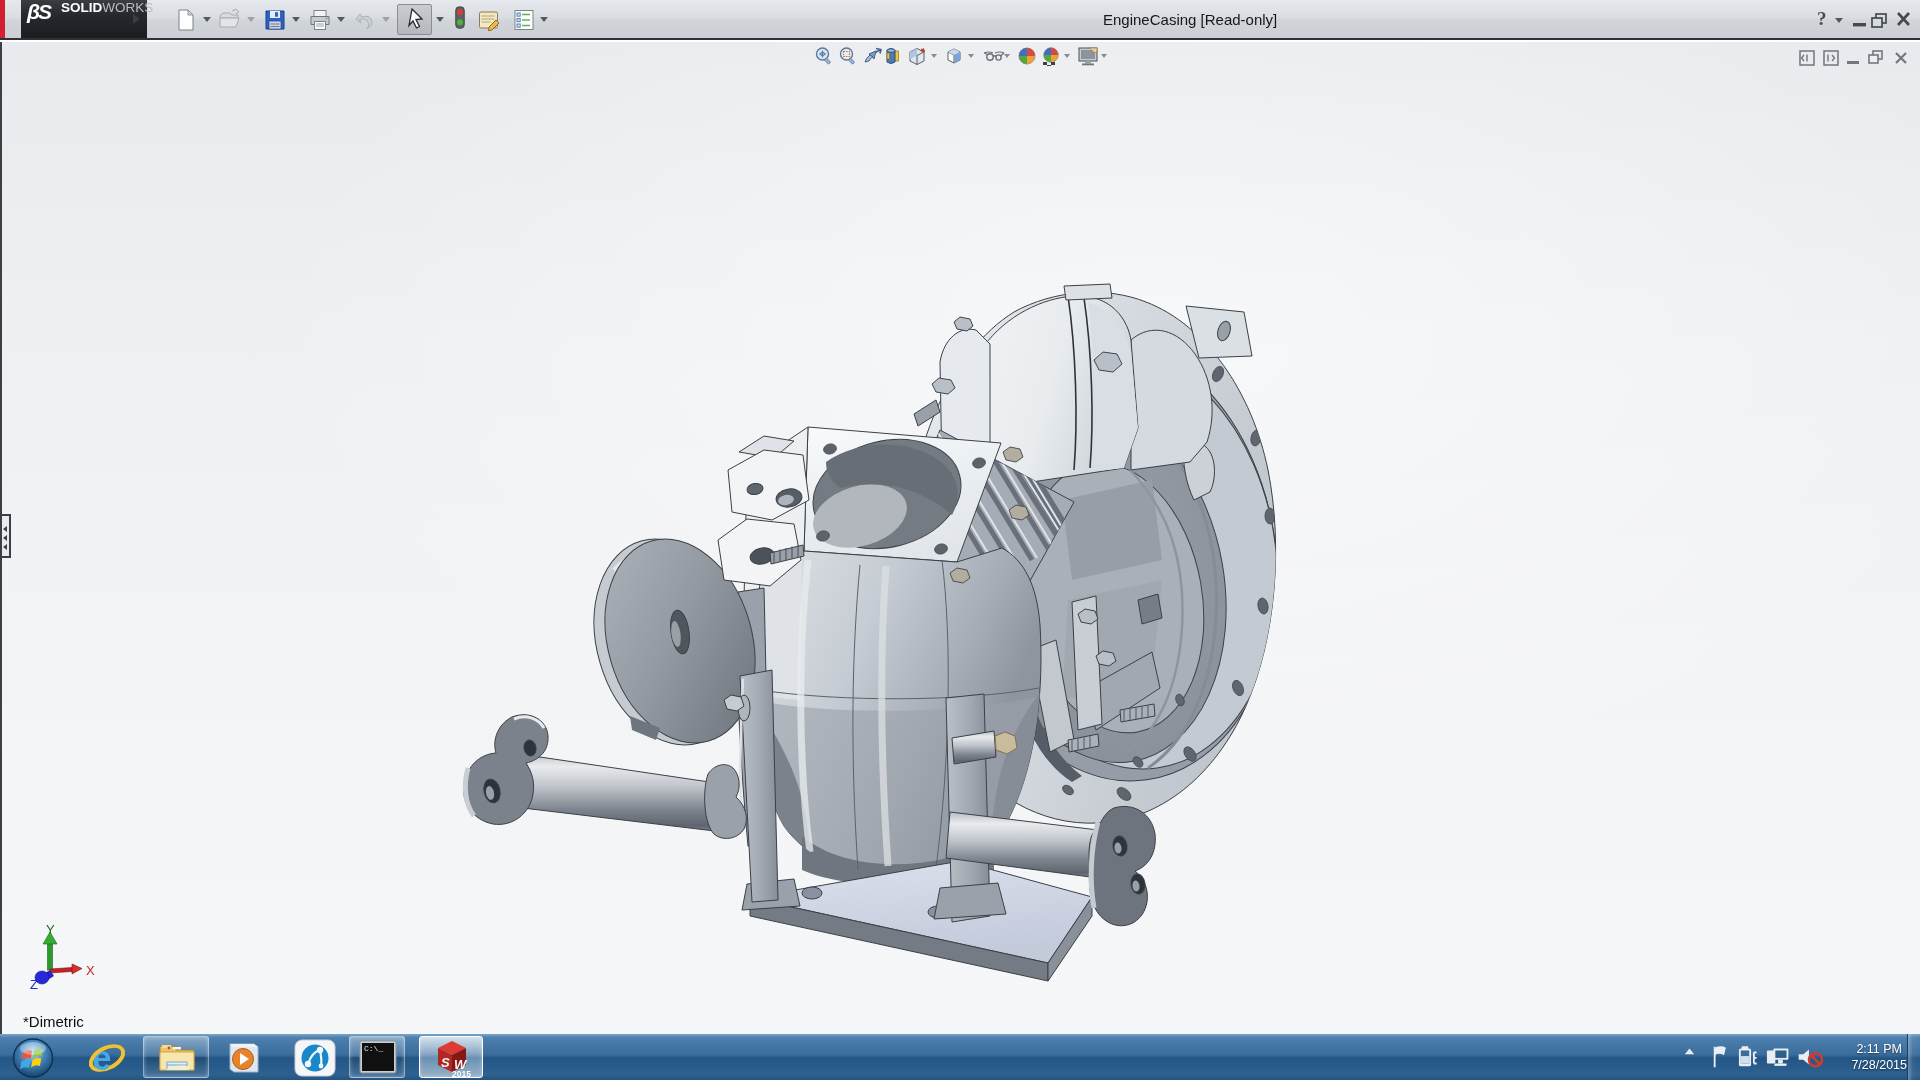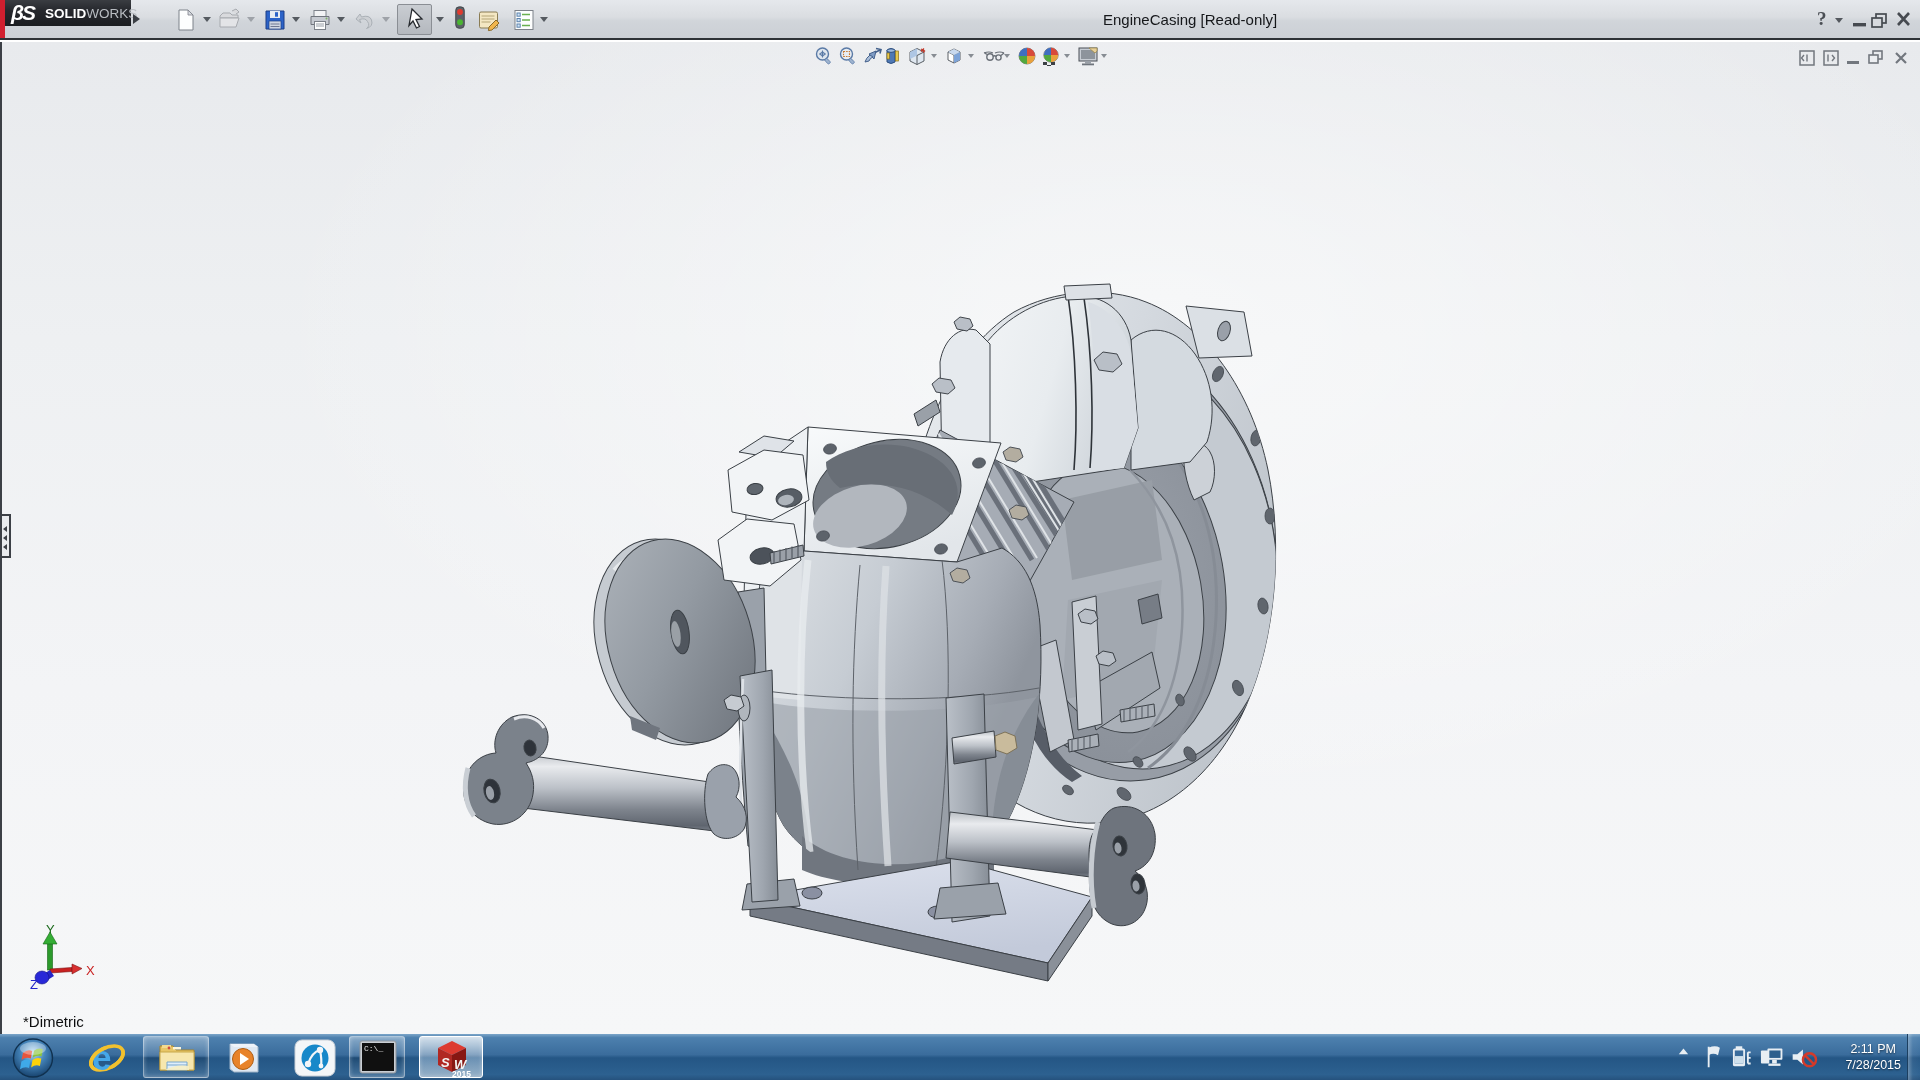--- a/index.html
+++ b/index.html
@@ -4,23 +4,23 @@
 <style>
 *{margin:0;padding:0;box-sizing:border-box}
 html,body{width:1920px;height:1080px;overflow:hidden;font-family:"Liberation Sans",sans-serif;background:#fff}
 #stage{position:relative;width:1920px;height:1080px}
 
 
 #titlebar{position:absolute;left:0;top:0;width:1920px;height:40px;
  background:linear-gradient(180deg,#e5e8ec 0%,#dadde1 45%,#d1d5da 55%,#cbcfd5 100%);
  border-bottom:2px solid #2e3237}
 #redstrip{position:absolute;left:0;top:0;width:5px;height:38px;background:#d11f2f}
-#logoblk{position:absolute;left:5px;top:0;width:126px;height:26px;
+#logoblk{position:absolute;left:21px;top:0;width:126px;height:38px;
  background:linear-gradient(180deg,#3a3d42 0%,#26282d 40%,#1b1d21 100%);
- display:flex;align-items:center}
+ display:flex;align-items:flex-start}
 #logoblk .ds{color:#fff;font-size:21px;font-style:italic;font-weight:bold;margin-left:6px;letter-spacing:-2px}
 #logoblk .sw{color:#fff;font-size:13.5px;font-weight:bold;margin-left:11px;letter-spacing:0px}
 #logoblk .sw span{color:#b9bdc2;font-weight:normal}
 .menuarr{position:absolute;left:133px;top:14px;width:0;height:0;border-left:7px solid #3a3e44;border-top:5px solid transparent;border-bottom:5px solid transparent}
 .tbtn{position:absolute;top:8px;width:24px;height:24px}
 .drop{position:absolute;top:17px;width:0;height:0;border-top:5px solid #555a60;border-left:4px solid transparent;border-right:4px solid transparent}
 #selbox{position:absolute;left:397px;top:4px;width:35px;height:31px;background:linear-gradient(180deg,#c9cdd2,#b4b8be);border:1px solid #8a8e94;border-radius:2px}
 #title-text{position:absolute;left:1103px;top:0;height:38px;line-height:40px;font-size:15px;color:#15171a}
 #winctl{position:absolute;right:3px;top:0;height:38px;display:flex;align-items:center;gap:6px;color:#43474d}
 
@@ -33,21 +33,21 @@
 #lefttab{position:absolute;left:0px;top:472px;width:9px;height:44px;background:#e9ebee;border:2px solid #3c4046;border-left:none}
 #dimetric{position:absolute;left:21px;top:971px;font-size:15px;color:#0c0d0e}
 #docctl{position:absolute;right:5px;top:8px;color:#696e75}
 
 
 #taskbar{position:absolute;left:0;top:1034px;width:1920px;height:46px;
  background:linear-gradient(180deg,#7ca6c9 0%,#4d80ae 8%,#3a6c9c 45%,#245685 52%,#2d6190 88%,#25527d 100%)}
 .tkbtn{position:absolute;top:2px;height:42px;border:1px solid rgba(255,255,255,.45);border-radius:3px;
  background:linear-gradient(180deg,rgba(255,255,255,.32),rgba(255,255,255,.10) 48%,rgba(0,0,0,.12) 52%,rgba(255,255,255,.12));box-shadow:inset 0 0 4px rgba(255,255,255,.35)}
 #tray{position:absolute;right:0;top:0;height:46px;display:flex;align-items:center}
-#clock{color:#fff;font-size:12.5px;text-align:center;line-height:16px;margin-right:6px;text-shadow:0 1px 2px rgba(0,0,0,.55)}
+#clock{color:#fff;font-size:12.5px;text-align:center;line-height:16px;text-shadow:0 1px 2px rgba(0,0,0,.55)}
 #showdesk{width:13px;height:46px;border-left:1px solid #1c3f60;background:linear-gradient(90deg,rgba(255,255,255,.30),rgba(255,255,255,.06) 40%,rgba(255,255,255,.02));}
 .hic{position:absolute;top:4px}
 .hdrop{position:absolute;top:12px;width:0;height:0;border-top:4px solid #878c93;border-left:3.5px solid transparent;border-right:3.5px solid transparent}
 #hud{position:absolute;left:0;top:0;width:100%;height:70px}
 .tkicon{position:absolute;top:5px}
 </style>
 </head>
 <body>
 <div id="stage">
 

